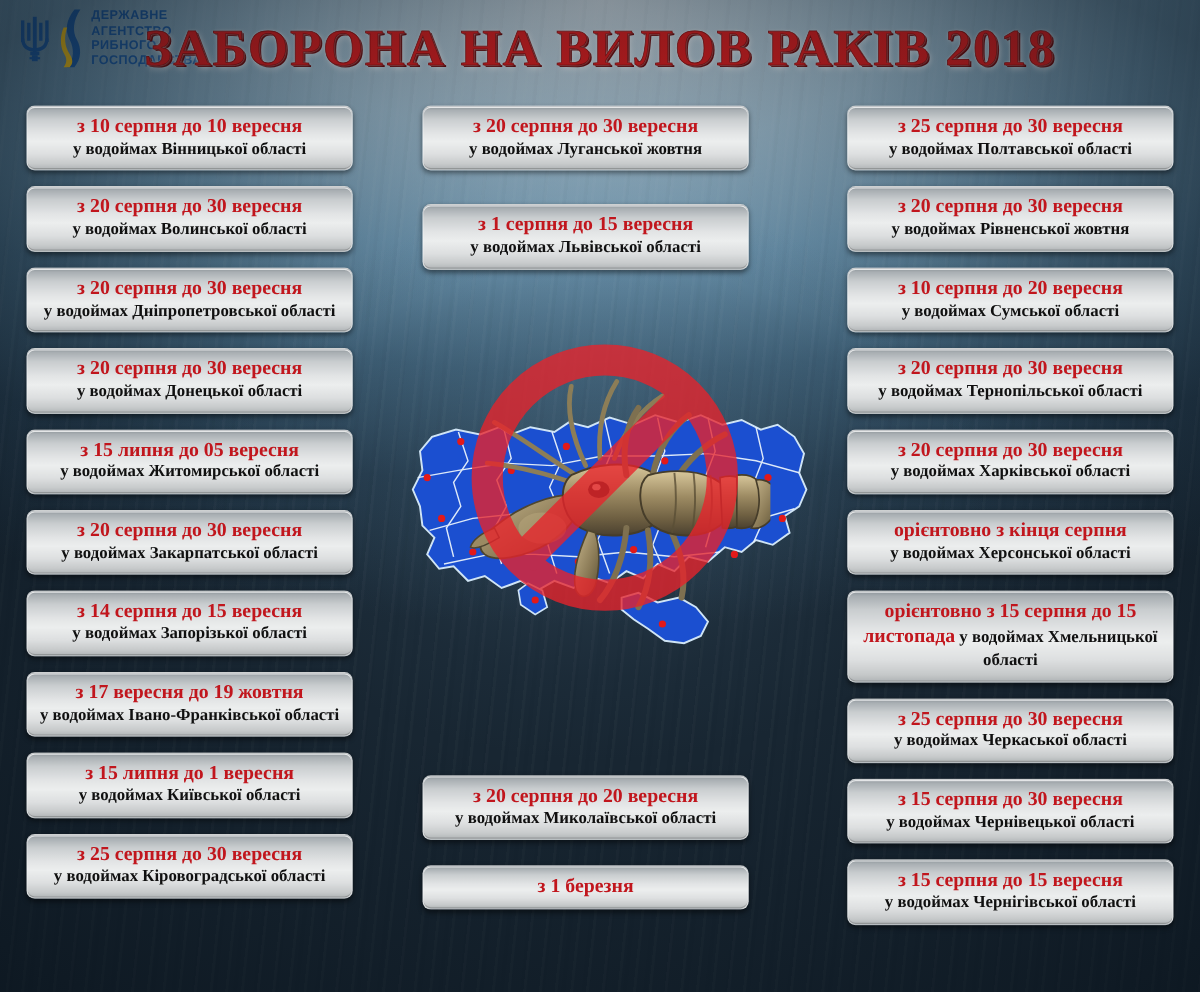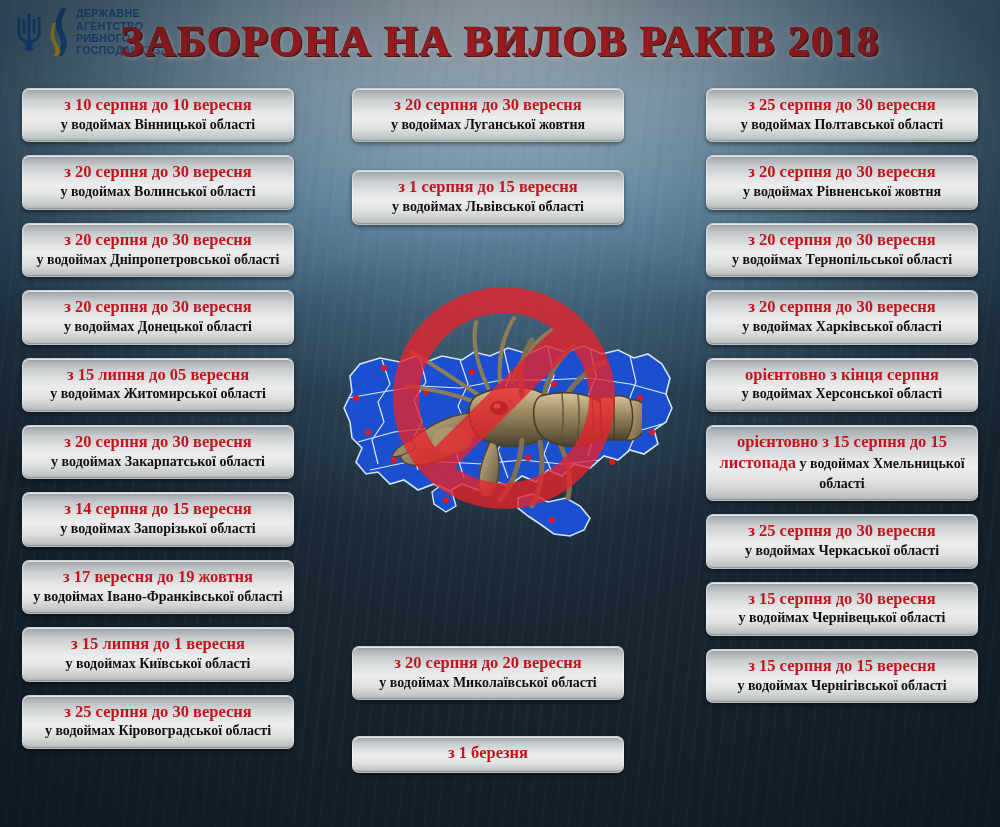--- a/index.html
+++ b/index.html
@@ -47,21 +47,21 @@
       0 0 2px #fff, 1px 1px 0 #8d0b0b, 2px 2px 0 #6d0707,
       2px 3px 5px rgba(255,255,255,.85);
     -webkit-text-stroke:.6px #8d0b0b;
     white-space:nowrap;
   }
 
   
   .col{position:absolute;display:flex;flex-direction:column;}
   #col-left{left:22px;top:88px;width:272px;gap:13px;}
   #col-mid-top{left:352px;top:88px;width:272px;gap:28px;}
-  #col-mid-bottom{left:352px;top:646px;width:272px;gap:36px;}
+  #col-mid-bottom{left:352px;top:646px;width:272px;gap:21px;}
   #col-right{left:706px;top:88px;width:272px;gap:13px;}
 
   .card{
     position:relative;
     border-radius:7px;
     padding:6px 8px 8px 8px;
     text-align:center;
     background:linear-gradient(180deg,
        #8d959a 0%, #a8aeb2 5%, #c9cdcf 20%, #e2e4e5 42%,
        #eceeee 56%, #dddfe0 76%, #c6c9ca 92%, #b0b4b6 100%);
@@ -308,20 +308,24 @@
   <div id="col-right" class="col">
       <div class="card">
         <span class="dates">з 25 серпня до 30 вересня</span>
         <span class="place">у водоймах Полтавської області</span>
       </div>
       <div class="card">
         <span class="dates">з 20 серпня до 30 вересня</span>
         <span class="place">у водоймах Рівненської жовтня</span>
       </div>
       <div class="card">
+        <span class="dates">з 10 серпня до 20 вересня</span>
+        <span class="place">у водоймах Сумської області</span>
+      </div>
+      <div class="card">
         <span class="dates">з 20 серпня до 30 вересня</span>
         <span class="place">у водоймах Тернопільської області</span>
       </div>
       <div class="card">
         <span class="dates">з 20 серпня до 30 вересня</span>
         <span class="place">у водоймах Харківської області</span>
       </div>
       <div class="card">
         <span class="dates">орієнтовно з кінця серпня</span>
         <span class="place">у водоймах Херсонської області</span>

